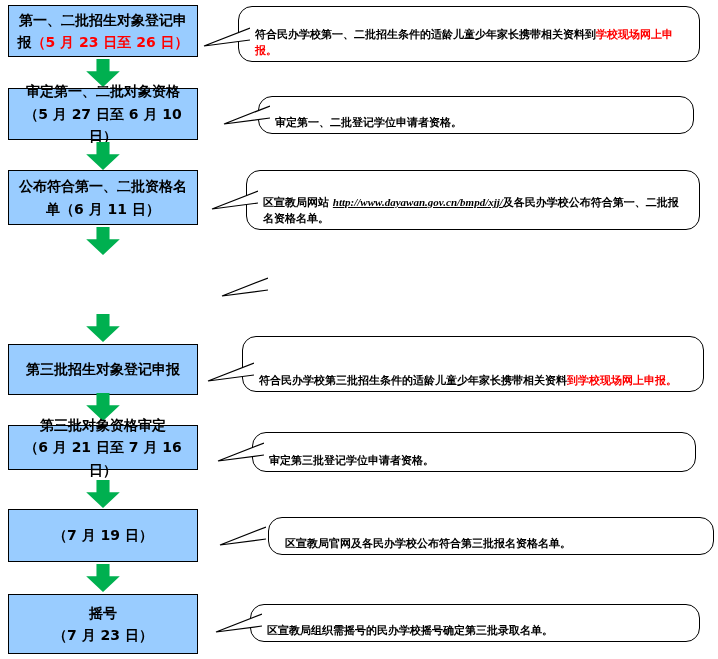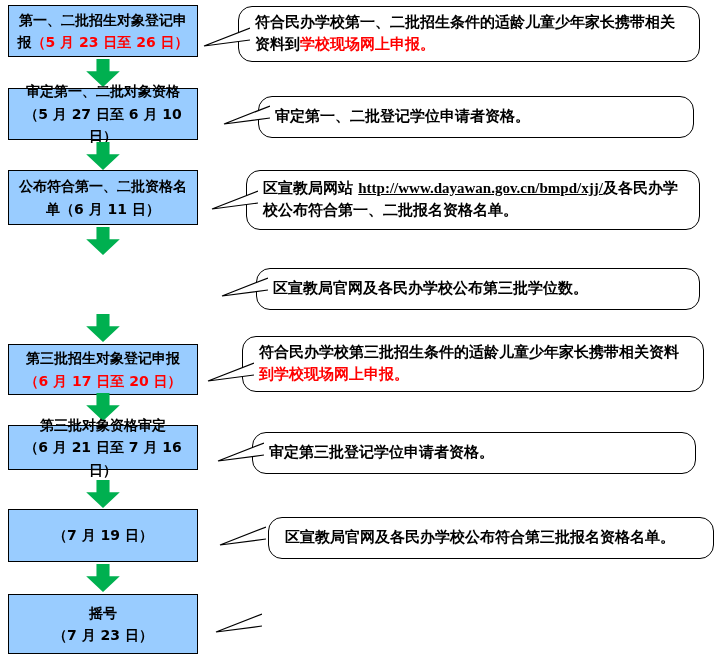--- a/index.html
+++ b/index.html
@@ -15,28 +15,28 @@
     display:flex; align-items:center; justify-content:center;
     text-align:center; font-size:14px; font-weight:bold; color:#000;
     line-height:1.6; padding:2px 6px; z-index:1;
   }
   .box .blk { display:block; }
   .red { color:#FF0000; }
   .arrow { position:absolute; left:85px; z-index:1; }
   .callout {
     position:absolute; background:#fff; border:1px solid #000;
     border-radius:14px; z-index:1;
-    display:flex; align-items:center;
-    font-size:15px; font-weight:bold; color:#000; line-height:1.45;
-    padding:20px 16px;
+    display:flex; align-items:flex-end;
+    font-size:11px; font-weight:bold; color:#000; line-height:1.45;
+    padding:2px 16px;
   }
   .tail { position:absolute; z-index:3; }
   .url {
     font-family:"Liberation Serif", serif;
-    text-decoration:underline; font-weight:bold;
+    text-decoration:underline; font-weight:bold;font-style:italic;
   }
 </style>
 </head>
 <body>
 
 <div class="canvas">
 
   <div class="box" style="top:5px;height:52px">
     <div><span>第一、二批招生对象登记申报</span><span class="red">（5 月 23 日至 26 日）</span></div>
   </div>
@@ -52,21 +52,21 @@
 
   <div class="box" style="top:88px;height:52px">
     <div>
         <span class="blk">审定第一、二批对象资格</span>
         <span class="blk">（5 月 27 日至 6 月 10 日）</span>
       </div>
   </div>
   <svg class="arrow" style="top:142px" width="36" height="28" viewBox="0 0 36 30">
       <polygon points="11,0 25,0 25,13 36,13 18,30 0,13 11,13" fill="#00B050"></polygon>
     </svg>
-  <div class="callout" style="left:258px;top:96px;width:436px;height:26px">
+  <div class="callout" style="left:258px;top:96px;width:436px;height:38px">
     <div><span>审定第一、二批登记学位申请者资格。</span></div>
   </div>
   <svg class="tail" style="left:222px;top:102px" width="48" height="26" viewBox="0 0 48 26">
       <path d="M48 4 L2 22 L48 16" fill="#ffffff" stroke="#000000" stroke-width="1.2"></path>
     </svg>
 
   <div class="box" style="top:170px;height:55px">
     <div><span>公布符合第一、二批资格名单</span><span>（6 月 11 日）</span></div>
   </div>
   <svg class="arrow" style="top:227px" width="36" height="28" viewBox="0 0 36 30">
@@ -75,31 +75,27 @@
   <div class="callout" style="left:246px;top:170px;width:454px;height:60px">
     <div><span>区宣教局网站 </span><span class="url">http://www.dayawan.gov.cn/bmpd/xjj/</span><span>及各民办学校公布符合第一、二批报名资格名单。</span></div>
   </div>
   <svg class="tail" style="left:210px;top:187px" width="48" height="26" viewBox="0 0 48 26">
       <path d="M48 4 L2 22 L48 16" fill="#ffffff" stroke="#000000" stroke-width="1.2"></path>
     </svg>
 
   <svg class="arrow" style="top:314px" width="36" height="28" viewBox="0 0 36 30">
       <polygon points="11,0 25,0 25,13 36,13 18,30 0,13 11,13" fill="#00B050"></polygon>
     </svg>
-  <div class="callout" style="left:256px;top:268px;width:444px;height:38px">
-    <div><span>区宣教局官网及各民办学校公布第三批学位数。</span></div>
-  </div>
   <svg class="tail" style="left:220px;top:274px" width="48" height="26" viewBox="0 0 48 26">
       <path d="M48 4 L2 22 L48 16" fill="#ffffff" stroke="#000000" stroke-width="1.2"></path>
     </svg>
 
   <div class="box" style="top:344px;height:51px">
     <div>
         <span class="blk">第三批招生对象登记申报</span>
-        <span class="blk red">（6 月 17 日至 20 日）</span>
       </div>
   </div>
   <svg class="arrow" style="top:393px" width="36" height="28" viewBox="0 0 36 30">
       <polygon points="11,0 25,0 25,13 36,13 18,30 0,13 11,13" fill="#00B050"></polygon>
     </svg>
   <div class="callout" style="left:242px;top:336px;width:462px;height:56px">
     <div><span>符合民办学校第三批招生条件的适龄儿童少年家长携带相关资料</span><span class="red">到学校现场网上申报。</span></div>
   </div>
   <svg class="tail" style="left:206px;top:359px" width="48" height="26" viewBox="0 0 48 26">
       <path d="M48 4 L2 22 L48 16" fill="#ffffff" stroke="#000000" stroke-width="1.2"></path>
@@ -135,17 +131,20 @@
   <svg class="tail" style="left:218px;top:523px" width="48" height="26" viewBox="0 0 48 26">
       <path d="M48 4 L2 22 L48 16" fill="#ffffff" stroke="#000000" stroke-width="1.2"></path>
     </svg>
 
   <div class="box" style="top:594px;height:60px">
     <div>
         <span class="blk">摇号</span>
         <span class="blk">（7 月 23 日）</span>
       </div>
   </div>
+  <div class="callout" style="left:250px;top:604px;width:450px;height:38px">
+    <div><span>区宣教局组织需摇号的民办学校摇号确定第三批录取名单。</span></div>
+  </div>
   <svg class="tail" style="left:214px;top:610px" width="48" height="26" viewBox="0 0 48 26">
       <path d="M48 4 L2 22 L48 16" fill="#ffffff" stroke="#000000" stroke-width="1.2"></path>
     </svg>
 
 </div>
 
 </body></html>

